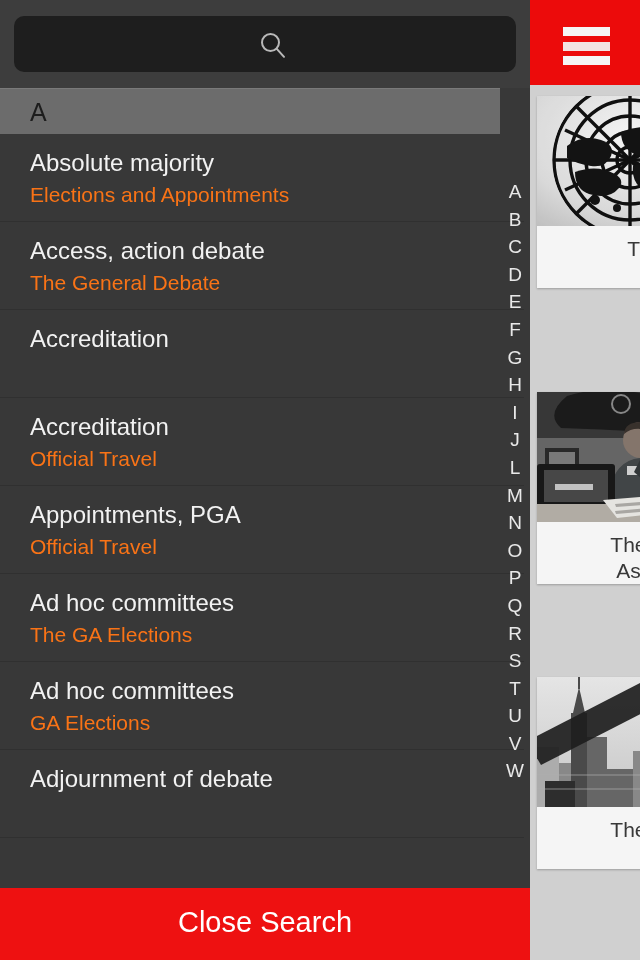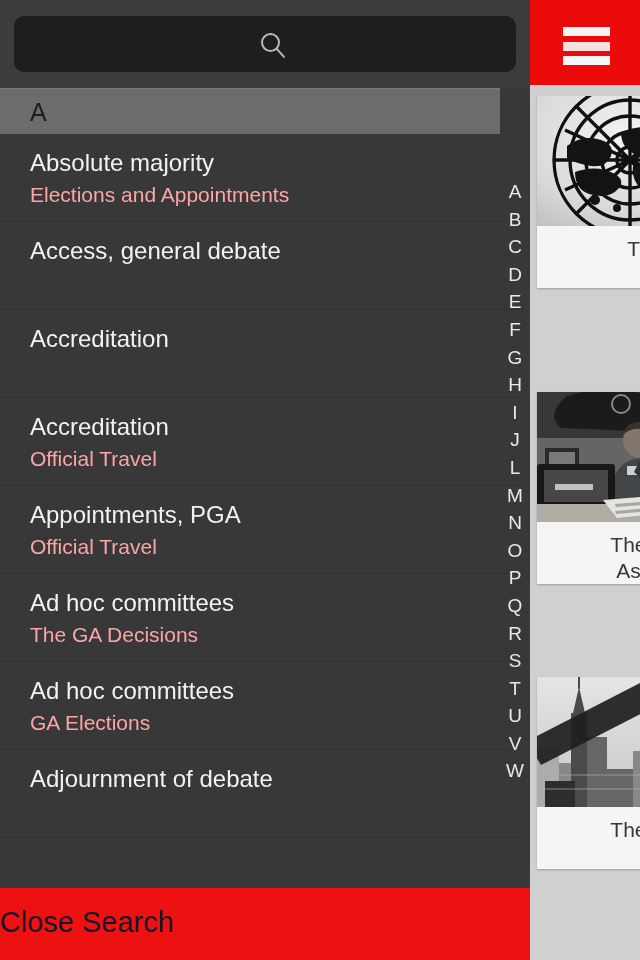--- a/index.html
+++ b/index.html
@@ -190,21 +190,21 @@
     position: absolute;
     left: 30px; top: 15px;
     font-size: 24px;
     color: #f2f2f2;
     white-space: nowrap;
   }
   .row-sub {
     position: absolute;
     left: 30px; top: 49px;
     font-size: 21px;
-    color: #fca5a5;
+    color: #f97316;
     white-space: nowrap;
   }
 
   
   .index-strip {
     position: absolute;
     left: 500px; top: 134px;
     width: 30px;
     height: 726px;
     display: flex;
@@ -226,23 +226,23 @@
   .close-bar {
     position: absolute;
     left: 0; top: 888px;
     width: 530px; height: 72px;
     background: #ee1111;
   }
   .close-bar span {
     position: absolute;
     left: 0; top: 18px;
     width: 530px;
-    text-align: left;
+    text-align: center;
     font-size: 29px;
-    color: #0f172a;
+    color: #ffffff;
   }
 </style>
 </head>
 <body>
 
 <div id="screen">
 
   <div class="bg-panel">
 
     <div class="bg-header">
@@ -402,36 +402,37 @@
     <div class="section-header">
       <span>A</span>
     </div>
 
     <div class="list">
       <div class="row">
         <div class="row-title">Absolute majority</div>
         <div class="row-sub">Elections and Appointments</div>
       </div>
       <div class="row">
-        <div class="row-title">Access, general debate</div>
+        <div class="row-title">Access, action debate</div>
+        <div class="row-sub">The General Debate</div>
       </div>
       <div class="row">
         <div class="row-title">Accreditation</div>
       </div>
       <div class="row">
         <div class="row-title">Accreditation</div>
         <div class="row-sub">Official Travel</div>
       </div>
       <div class="row">
         <div class="row-title">Appointments, PGA</div>
         <div class="row-sub">Official Travel</div>
       </div>
       <div class="row">
         <div class="row-title">Ad hoc committees</div>
-        <div class="row-sub">The GA Decisions</div>
+        <div class="row-sub">The GA Elections</div>
       </div>
       <div class="row">
         <div class="row-title">Ad hoc committees</div>
         <div class="row-sub">GA Elections</div>
       </div>
       <div class="row">
         <div class="row-title">Adjournment of debate</div>
         <div class="row-sub"></div>
       </div>
     </div>

